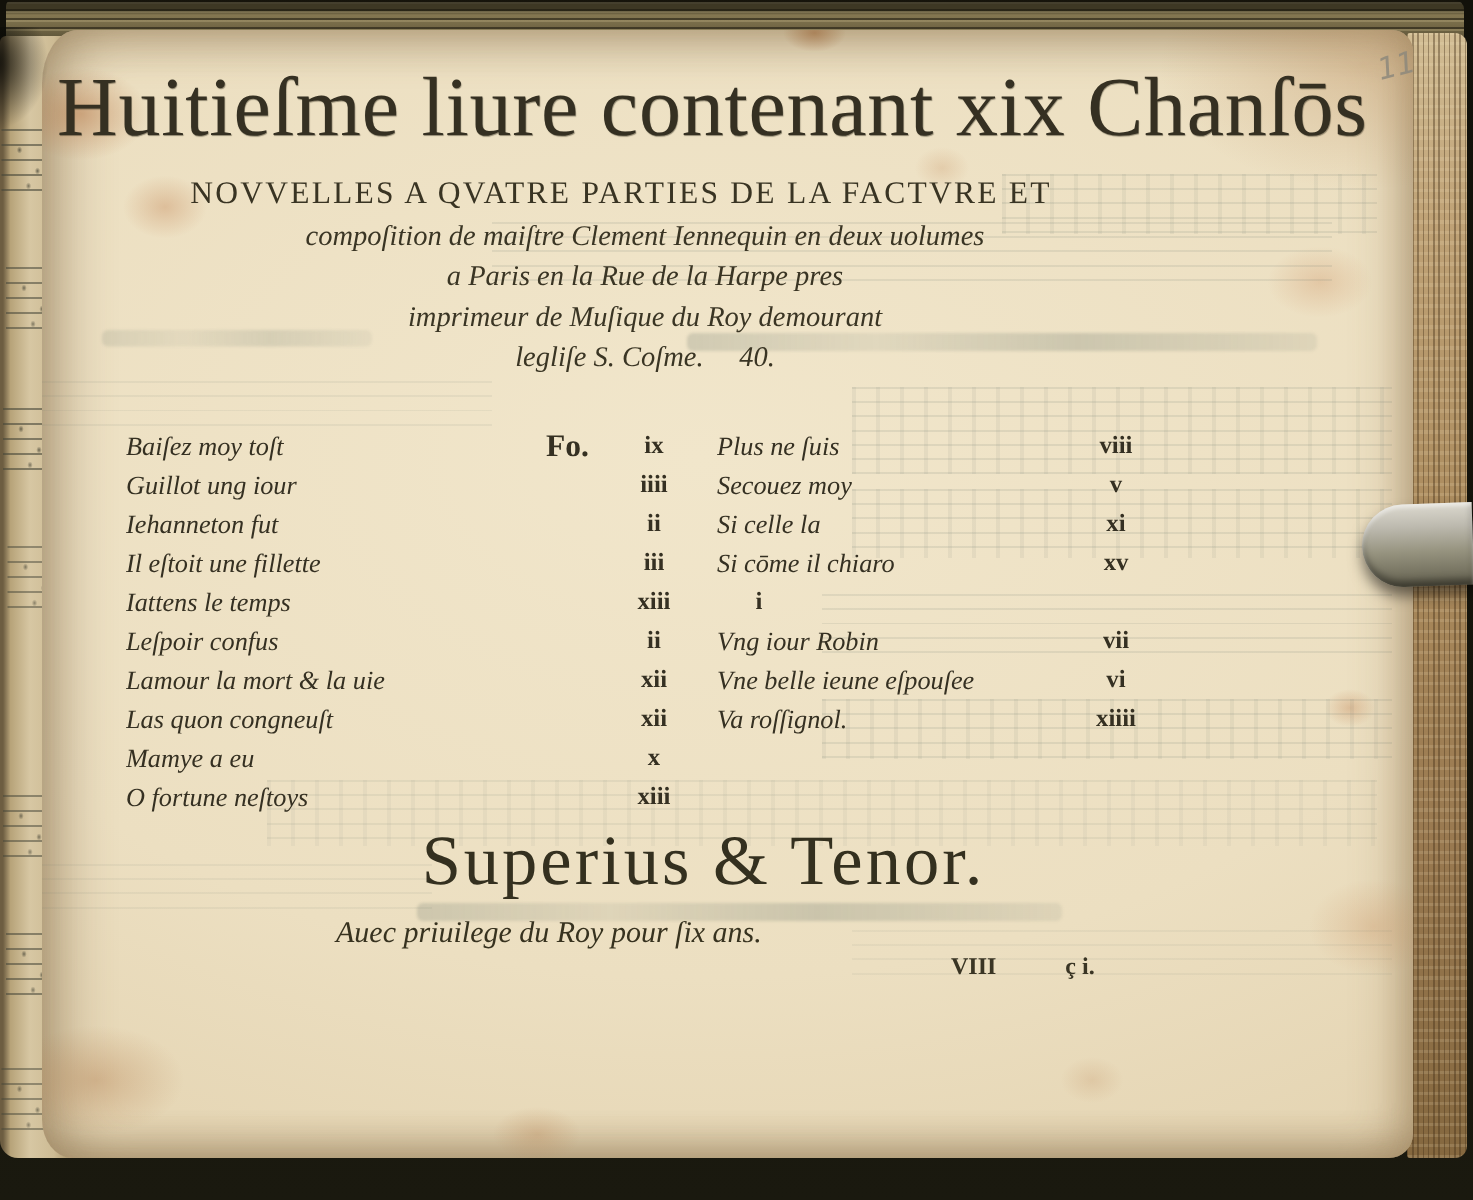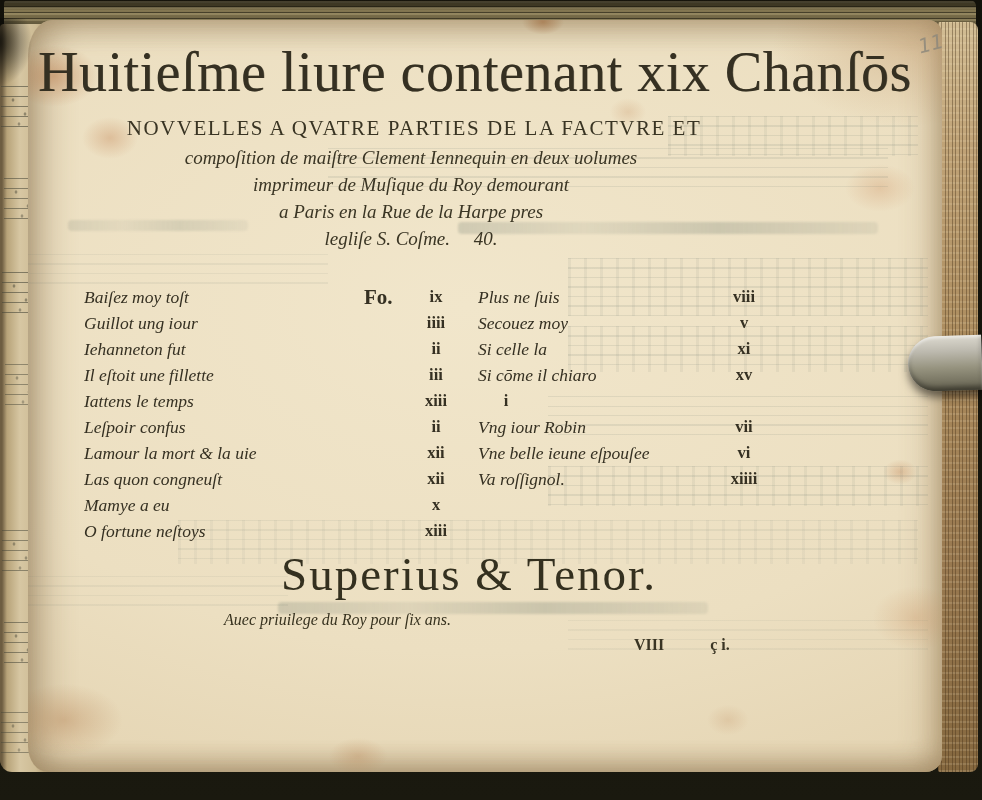--- a/index.html
+++ b/index.html
@@ -71,33 +71,33 @@
     repeating-linear-gradient(180deg, rgba(104,118,108,.17) 0 1.3px, transparent 1.3px 9.5px),
     repeating-linear-gradient(90deg, rgba(104,118,108,.11) 0 3px, transparent 3px 16px);}
   .smudge{position:absolute;filter:blur(1.1px);border-radius:4px;pointer-events:none;
     background:linear-gradient(90deg, rgba(95,110,100,.22), rgba(95,110,100,.10) 30%, rgba(95,110,100,.24) 62%, rgba(95,110,100,.10));}
 
   
   .title{position:absolute;top:24px;left:10px;width:896px;font-size:56px;line-height:56px;
     color:#353022;white-space:nowrap;letter-spacing:.5px;text-shadow:.4px .4px .6px rgba(40,35,20,.45);}
   .subtitle{position:absolute;top:96px;left:50px;width:672px;text-align:center;font-size:21px;
     letter-spacing:1.5px;color:#393423;white-space:nowrap;}
-  .imprint{position:absolute;top:124px;left:33px;width:700px;text-align:center;
+  .imprint{position:absolute;top:124px;left:52px;width:700px;text-align:center;
     font-style:italic;font-size:19px;line-height:27px;color:#3a3524;}
   .contents{position:absolute;top:264px;left:56px;width:688px;font-size:17.5px;color:#353022;}
   .cols{display:flex;}
   .col-left{width:380px;}
   .col-right{width:294px;margin-left:14px;}
   .row{display:flex;align-items:center;height:26px;}
   .row .t{flex:1;font-style:italic;white-space:nowrap;overflow:hidden;}
   .row .fo{width:44px;font-weight:600;font-size:21px;}
   .row .f{width:56px;text-align:center;font-weight:600;font-size:16.5px;}
   .voice{position:absolute;top:527px;left:151px;width:580px;text-align:center;font-size:47px;
     letter-spacing:2px;color:#34301f;white-space:nowrap;}
-  .privilege{position:absolute;top:591px;left:196px;font-size:16px;font-style:italic;color:#37321f;white-space:nowrap;}
+  .privilege{position:absolute;top:591px;left:196px;font-size:20px;font-style:italic;color:#37321f;white-space:nowrap;}
   .signature{position:absolute;top:616px;left:606px;display:flex;gap:46px;font-size:16px;font-weight:700;color:#3a3524;}
   .handwritten{position:absolute;top:10px;left:890px;font-size:20px;color:#8e897c;
     transform:rotate(-14deg);font-style:italic;opacity:.85;font-family:"DejaVu Sans",sans-serif;}
 </style>
 </head>
 <body>
 
 <div class="scene">
 
   <div class="top-edges"></div>
@@ -132,22 +132,22 @@
     <div class="smudge" style="top:582px;left:250px;width:430px;height:12px"></div>
     <div class="st" style="top:600px;left:540px;width:360px;height:36px;opacity:.45"></div>
 
     <div class="handwritten">113</div>
 
     <div class="title">Huitieſme liure contenant xix Chanſōs</div>
     <div class="subtitle">NOVVELLES A QVATRE PARTIES DE LA FACTVRE ET</div>
 
     <div class="imprint">
       <div>compoſition de maiſtre Clement Iennequin en deux uolumes</div>
+      <div>a Paris en la Rue de la Harpe pres</div>
       <div>imprimeur de Muſique du Roy demourant</div>
-      <div>a Paris en la Rue de la Harpe pres</div>
       <div>legliſe S. Coſme. &nbsp;&nbsp;&nbsp; 40.</div>
     </div>
 
     <div class="contents">
       <div class="cols">
         <div class="col-left">
           <div class="row">
             <span class="t">Baiſez moy toſt</span>
             <span class="fo">Fo.</span>
             <span class="f">ix</span>

